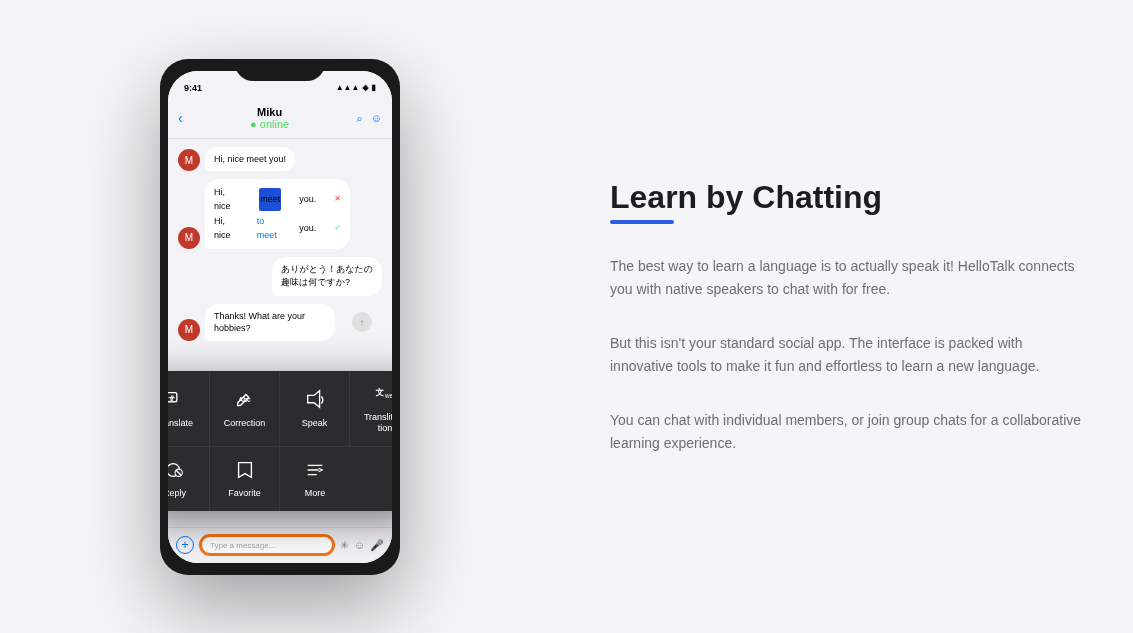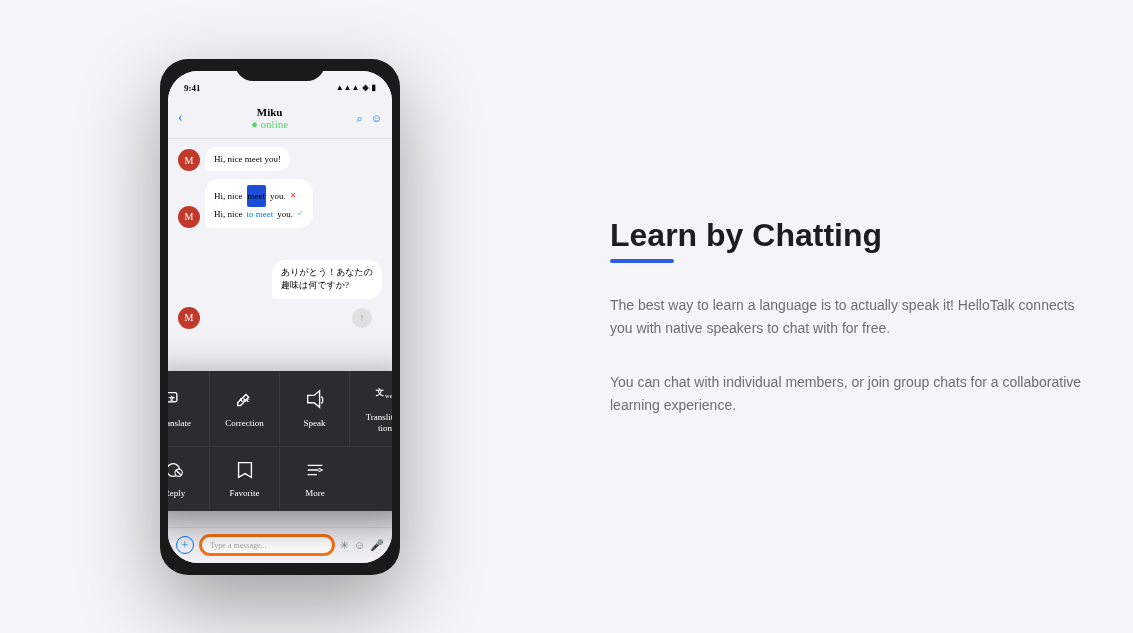--- a/index.html
+++ b/index.html
@@ -33,21 +33,20 @@
 
     
     .phone {
       width: 240px;
       height: 516px;
       background: #1a1a1a;
       border-radius: 28px;
       position: relative;
       box-shadow: 0 30px 80px rgba(0,0,0,0.35);
       overflow: visible;
-      font-family: Liberation Serif, serif;
     }
 
     .phone-screen {
       position: absolute;
       top: 12px;
       left: 8px;
       right: 8px;
       bottom: 12px;
       background: #f2f2f7;
       border-radius: 30px;
@@ -155,21 +154,21 @@
       border-bottom-left-radius: 4px;
       padding: 6px 9px;
       max-width: 145px;
       font-size: 9px;
       line-height: 1.6;
     }
 
     .correction-line {
       display: flex;
       align-items: center;
-      gap: 4px;
+      gap: 18px;
     }
 
     .correction-line .original {
       color: #000;
     }
 
     .highlight-meet {
       background: #1d4ed8;
       border-radius: 2px;
       padding: 4px 1px;
@@ -185,21 +184,20 @@
 
     
     .japanese-bubble {
       background: #fff;
       border-radius: 14px;
       border-bottom-left-radius: 4px;
       padding: 6px 9px;
       max-width: 145px;
       font-size: 9px;
       line-height: 1.5;
-      margin-top: 24px;
     }
 
     .japanese-text { color: #000; font-size: 9px; }
 
     
     .thanks-row {
       display: flex;
       align-items: flex-end;
       gap: 5px;
       position: relative;
@@ -420,20 +418,23 @@
         </div>
 
         <div class="msg-row sent">
           <div class="japanese-bubble">
             <div class="japanese-text">ありがとう！あなたの<br>趣味は何ですか?</div>
           </div>
         </div>
 
         <div class="thanks-row">
           <div class="avatar">M</div>
+          <div class="thanks-bubble">
+            <span>Thanks! What are your hobbies?</span>
+          </div>
           <div class="scroll-arrow">↑</div>
         </div>
 
       </div>
 
       <div class="context-menu">
         <div class="context-menu-top">
 
           <div class="ctx-item">
             <div class="ctx-icon">
@@ -533,14 +534,15 @@
     <div class="home-indicator"></div>
   </div>
 </div>
 
 <div class="right-section">
   <div>
     <h1 class="section-title">Learn by Chatting</h1>
     <div class="title-underline"></div>
   </div>
   <p class="description">The best way to learn a language is to actually speak it! HelloTalk connects you with native speakers to chat with for free.</p>
+  <p class="description">But this isn't your standard social app. The interface is packed with innovative tools to make it fun and effortless to learn a new language.</p>
   <p class="description">You can chat with individual members, or join group chats for a collaborative learning experience.</p>
 </div>
 
 </body></html>

